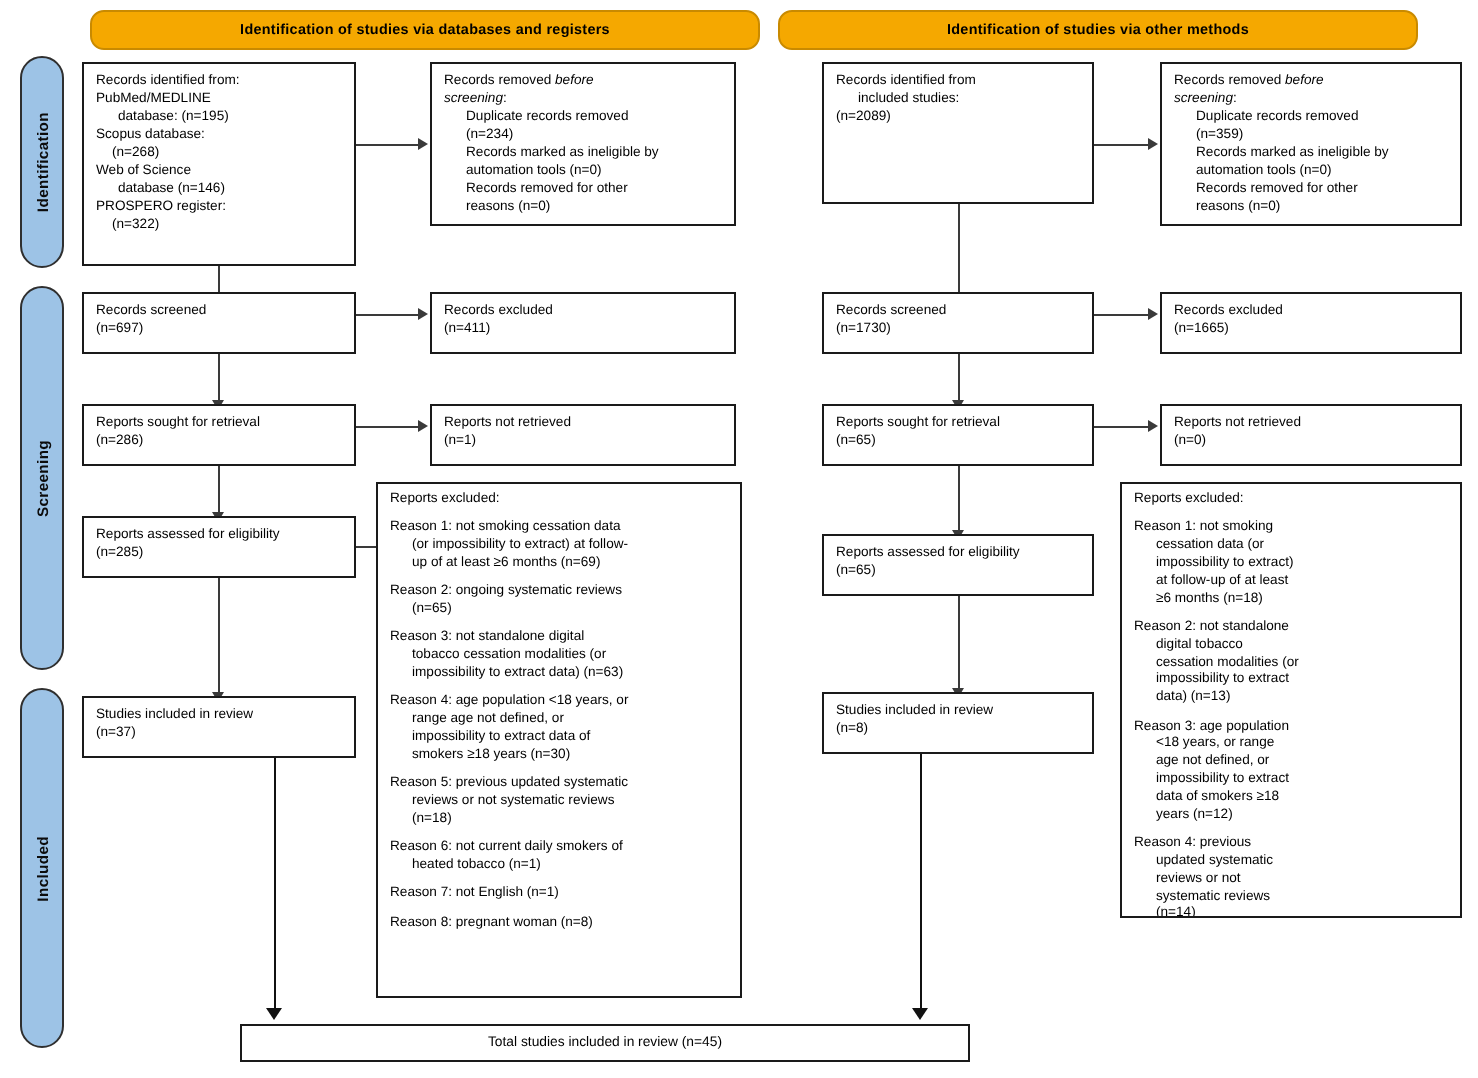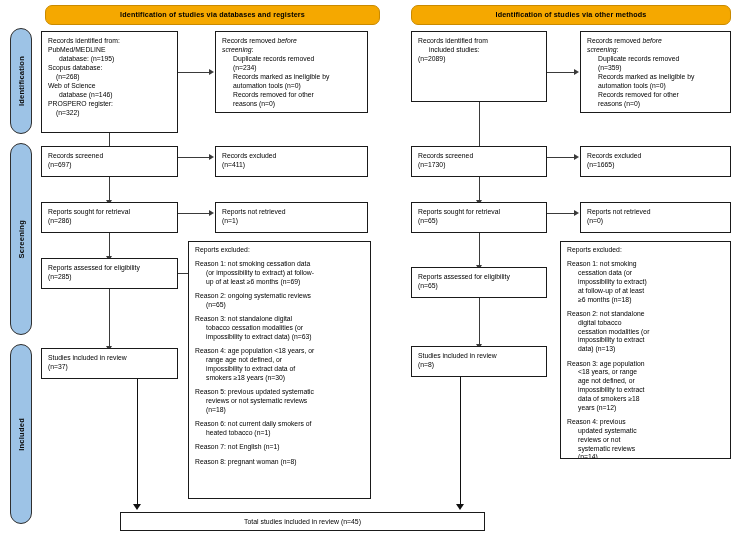--- a/index.html
+++ b/index.html
@@ -113,21 +113,21 @@
   }
 </style>
 </head>
 <body>
 
 <div id="canvas">
 
   <div class="phase-header" style="left:45px;top:5px;width:335px;height:20px;">
     <span>Identification of studies via databases and registers</span>
   </div>
-  <div class="phase-header" style="left:411px;top:5px;width:320px;height:20px;">
+  <div class="phase-header" style="left:389px;top:5px;width:320px;height:20px;">
     <span>Identification of studies via other methods</span>
   </div>
 
   <div class="stage-pill" style="left:10px;top:28px;width:22px;height:106px;">
     <span>Identification</span>
   </div>
   <div class="stage-pill" style="left:10px;top:143px;width:22px;height:192px;">
     <span>Screening</span>
   </div>
   <div class="stage-pill" style="left:10px;top:344px;width:22px;height:180px;">

